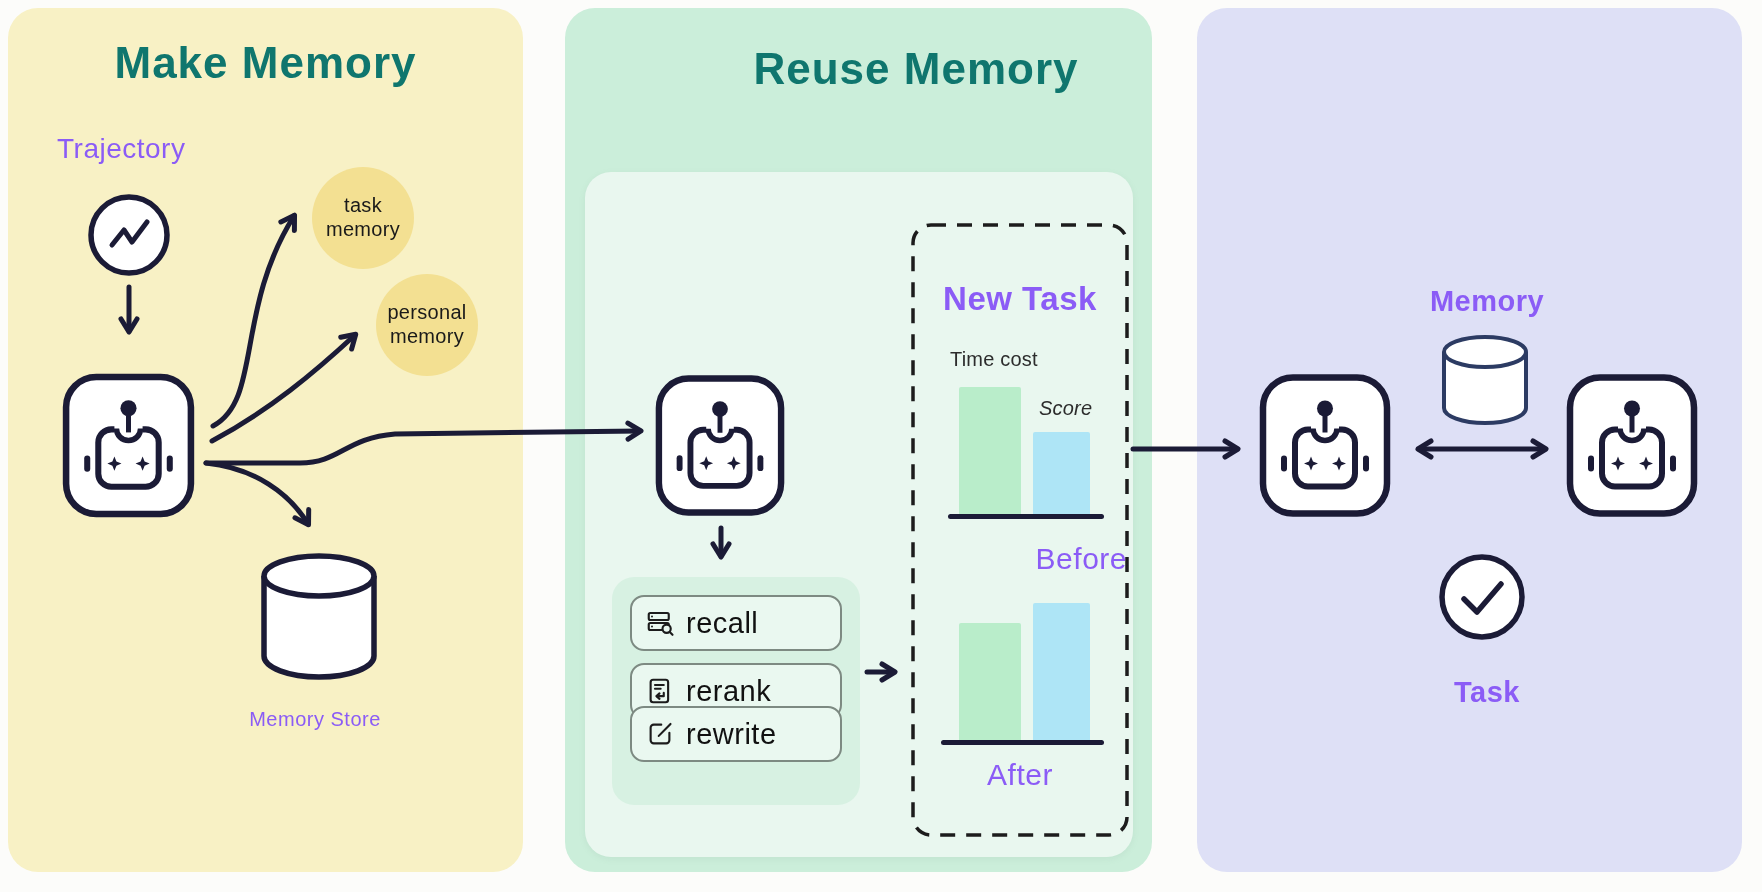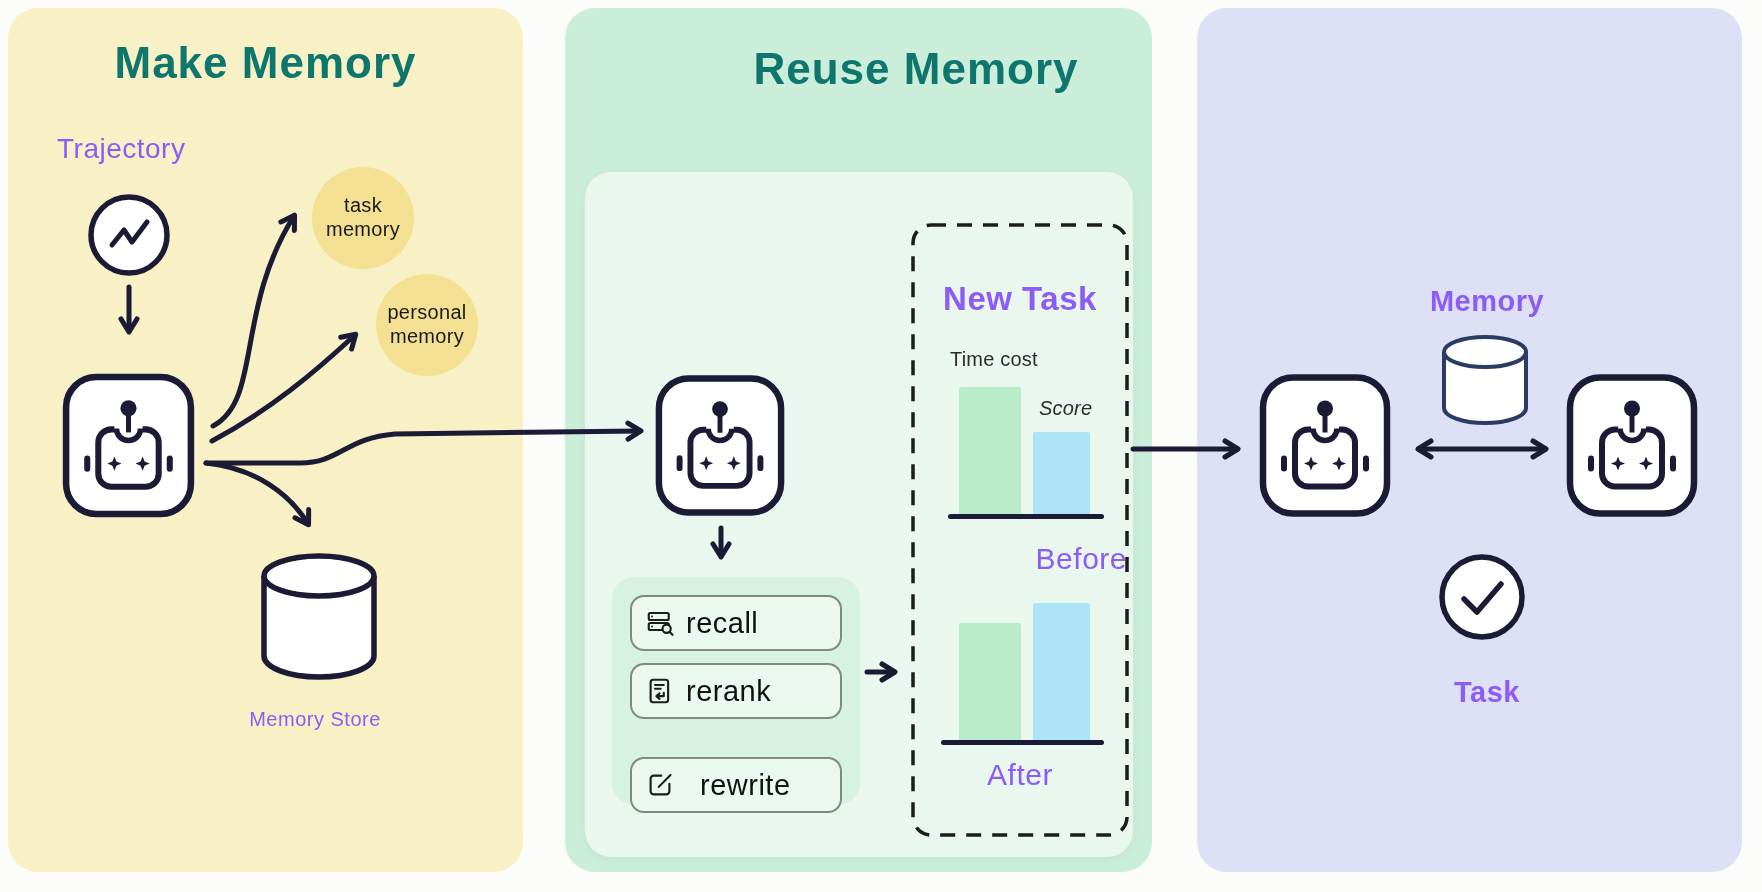--- a/index.html
+++ b/index.html
@@ -135,21 +135,21 @@
         <rect x="4.5" y="3" width="14" height="18" rx="2"></rect>
         <line x1="8" y1="7.2" x2="15" y2="7.2"></line>
         <line x1="8" y1="10.2" x2="12.5" y2="10.2"></line>
         <path d="M15 13.5 v2.6 h-5.6"></path>
         <path d="M11.6 13.9 l-2.4 2.2 2.4 2.2"></path>
       </g>
     </svg>
     <span class="lbl">rerank</span>
   </div>
 
-  <div class="op-btn" style="top:757px;gap:14px;">
+  <div class="op-btn" style="top:706px;">
     <svg class="ic" viewBox="0 0 24 24">
       <g fill="none" stroke="#1c1c1c" stroke-width="1.7" stroke-linecap="round" stroke-linejoin="round">
         <path d="M13 4.5 H7 a2.5 2.5 0 0 0 -2.5 2.5 v10 a2.5 2.5 0 0 0 2.5 2.5 h10 a2.5 2.5 0 0 0 2.5 -2.5 V11"></path>
         <line x1="11" y1="13.5" x2="20.4" y2="4"></line>
       </g>
     </svg>
     <span class="lbl">rewrite</span>
   </div>
 
   <div class="label center" style="left:913px;top:280px;width:214px;font-size:33px;font-weight:600;">New Task</div>

